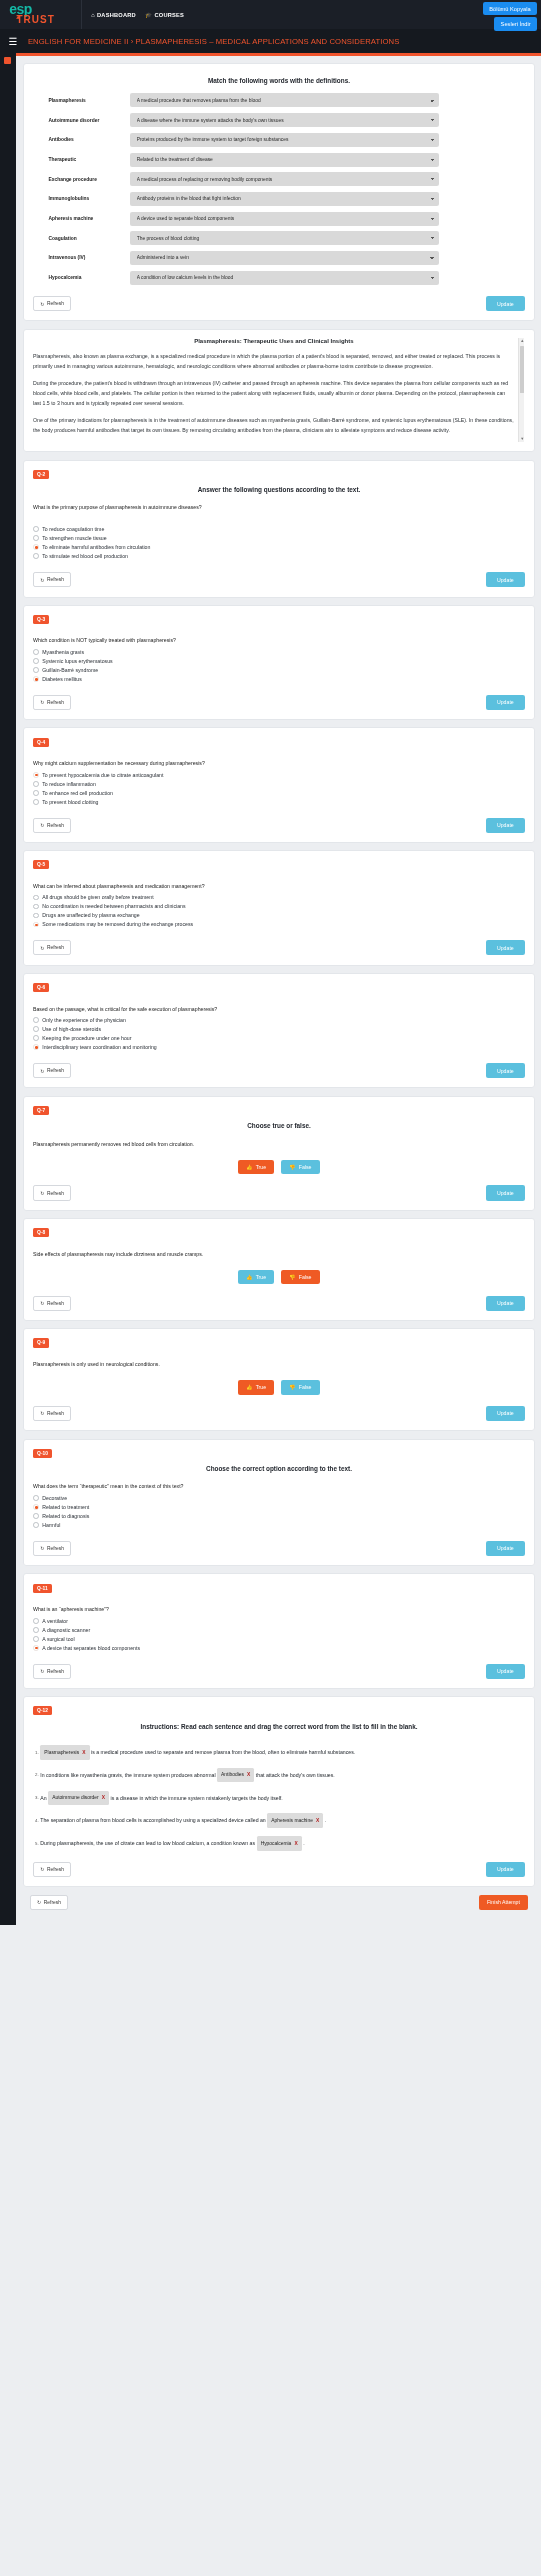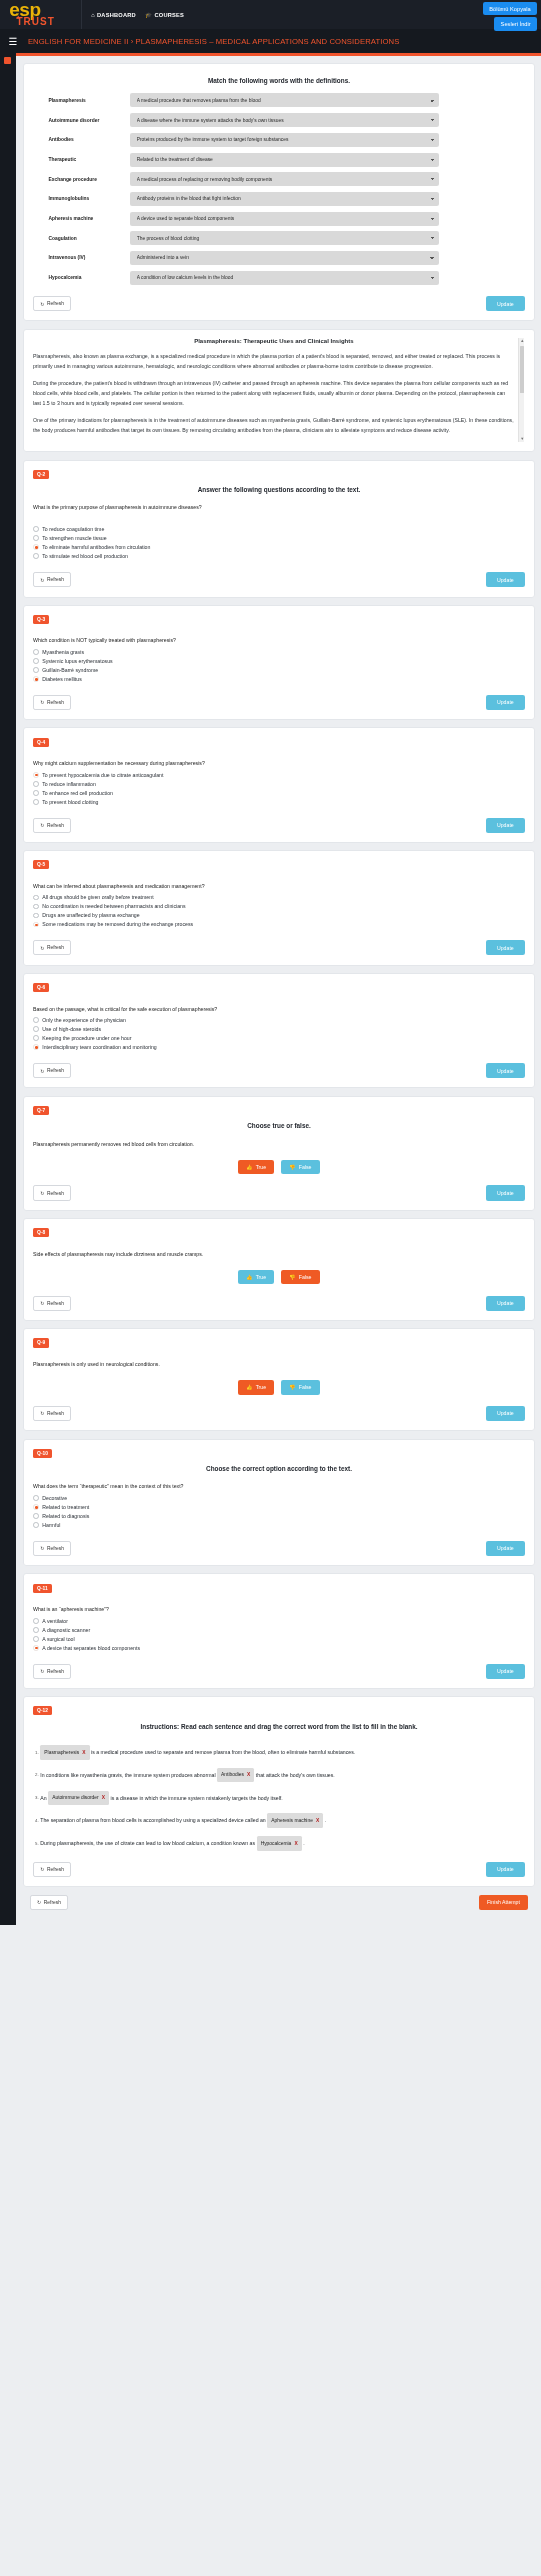--- a/index.html
+++ b/index.html
@@ -21,22 +21,22 @@
   .brand {
     width: 82px;
     display: flex;
     flex-direction: column;
     justify-content: center;
     padding-left: 9.3px;
     border-right: 0.5px solid #2b303a;
     position: relative;
   }
   .brand-main {
-    color: #eab308;
-    font-size: 19px;
+    color: #14b8a6;
+    font-size: 14px;
     font-weight: 700;
     letter-spacing: -0.5px;
     line-height: 0.82;
   }
   .brand-sub {
     color: #f0542d;
     font-size: 10px;
     font-weight: 700;
     letter-spacing: 1px;
     line-height: 1;

